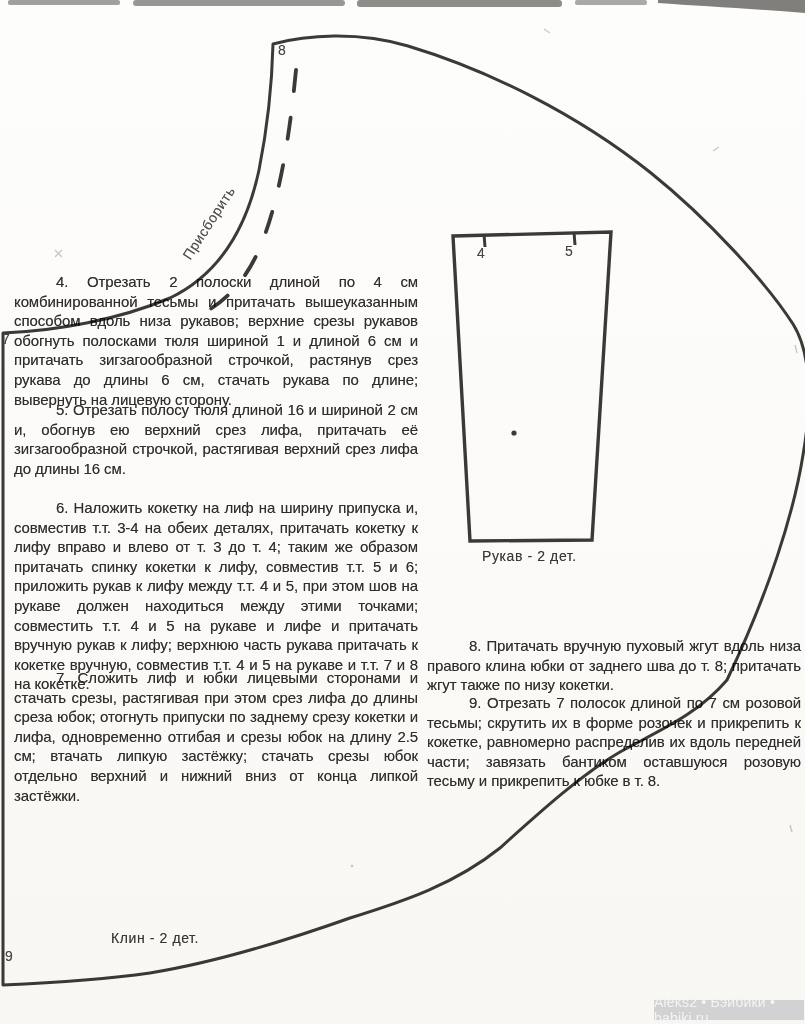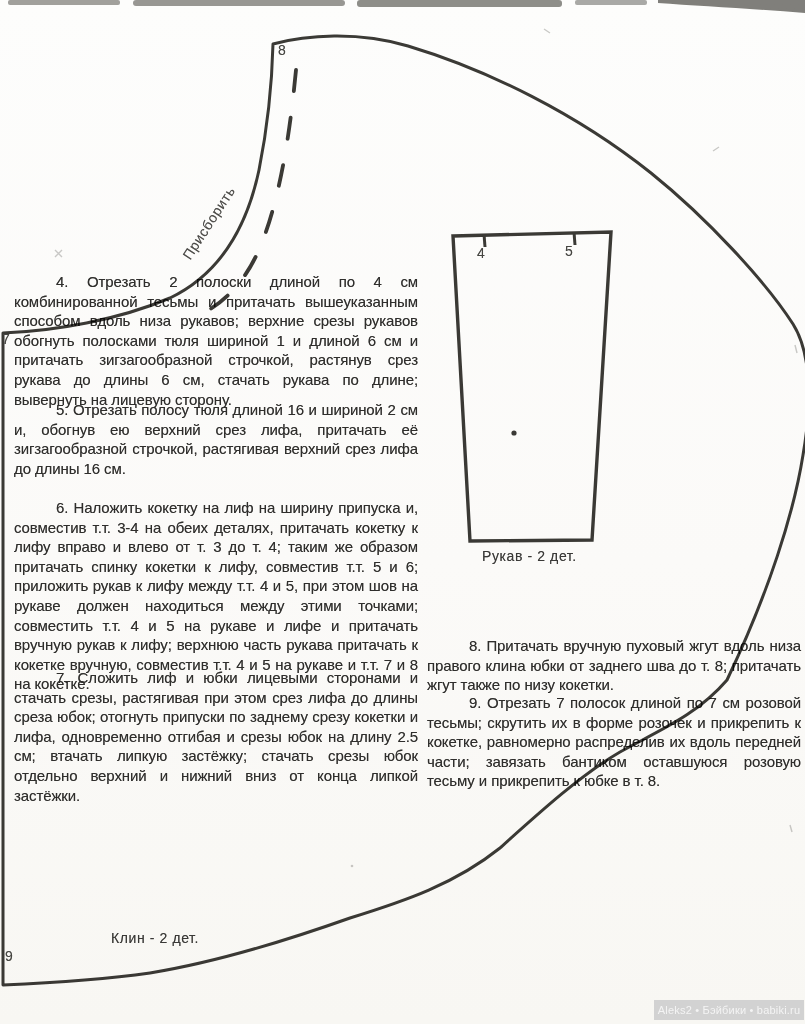--- a/index.html
+++ b/index.html
@@ -44,21 +44,21 @@
   }
 
   svg.diagram{
     position:absolute;left:0;top:0;pointer-events:none;mix-blend-mode:multiply;
   }
   .ink{stroke:#3b3a36;fill:none;}
 
   .watermark{
     position:absolute;left:654px;top:1000px;width:150px;height:20px;
     background:#d2d2d2;display:flex;align-items:center;justify-content:center;
-    font-size:11px;letter-spacing:.2px;color:#f4f4f4;
+    font-size:14px;letter-spacing:.2px;color:#f4f4f4;
   }
 </style>
 </head>
 <body>
 
 <div class="page">
 
   <p class="step" id="p4">4. Отрезать 2 полоски длиной по 4 см комбинированной тесьмы и притачать вышеуказанным способом вдоль низа рукавов; верхние срезы рукавов обогнуть полосками тюля шириной 1 и длиной 6 см и притачать зигзагообразной строчкой, растянув срез рукава до длины 6 см, стачать рукава по длине; вывернуть на лицевую сторону.</p>
   <p class="step" id="p5">5. Отрезать полосу тюля длиной 16 и шириной 2 см и, обогнув ею верхний срез лифа, притачать её зигзагообразной строчкой, растягивая верхний срез лифа до длины 16 см.</p>
   <p class="step" id="p6">6. Наложить кокетку на лиф на ширину припуска и, совместив т.т. 3-4 на обеих деталях, притачать кокетку к лифу вправо и влево от т. 3 до т. 4; таким же образом притачать спинку кокетки к лифу, совместив т.т. 5 и 6; приложить рукав к лифу между т.т. 4 и 5, при этом шов на рукаве должен находиться между этими точками; совместить т.т. 4 и 5 на рукаве и лифе и притачать вручную рукав к лифу; верхнюю часть рукава притачать к кокетке вручную, совместив т.т. 4 и 5 на рукаве и т.т. 7 и 8 на кокетке.</p>

